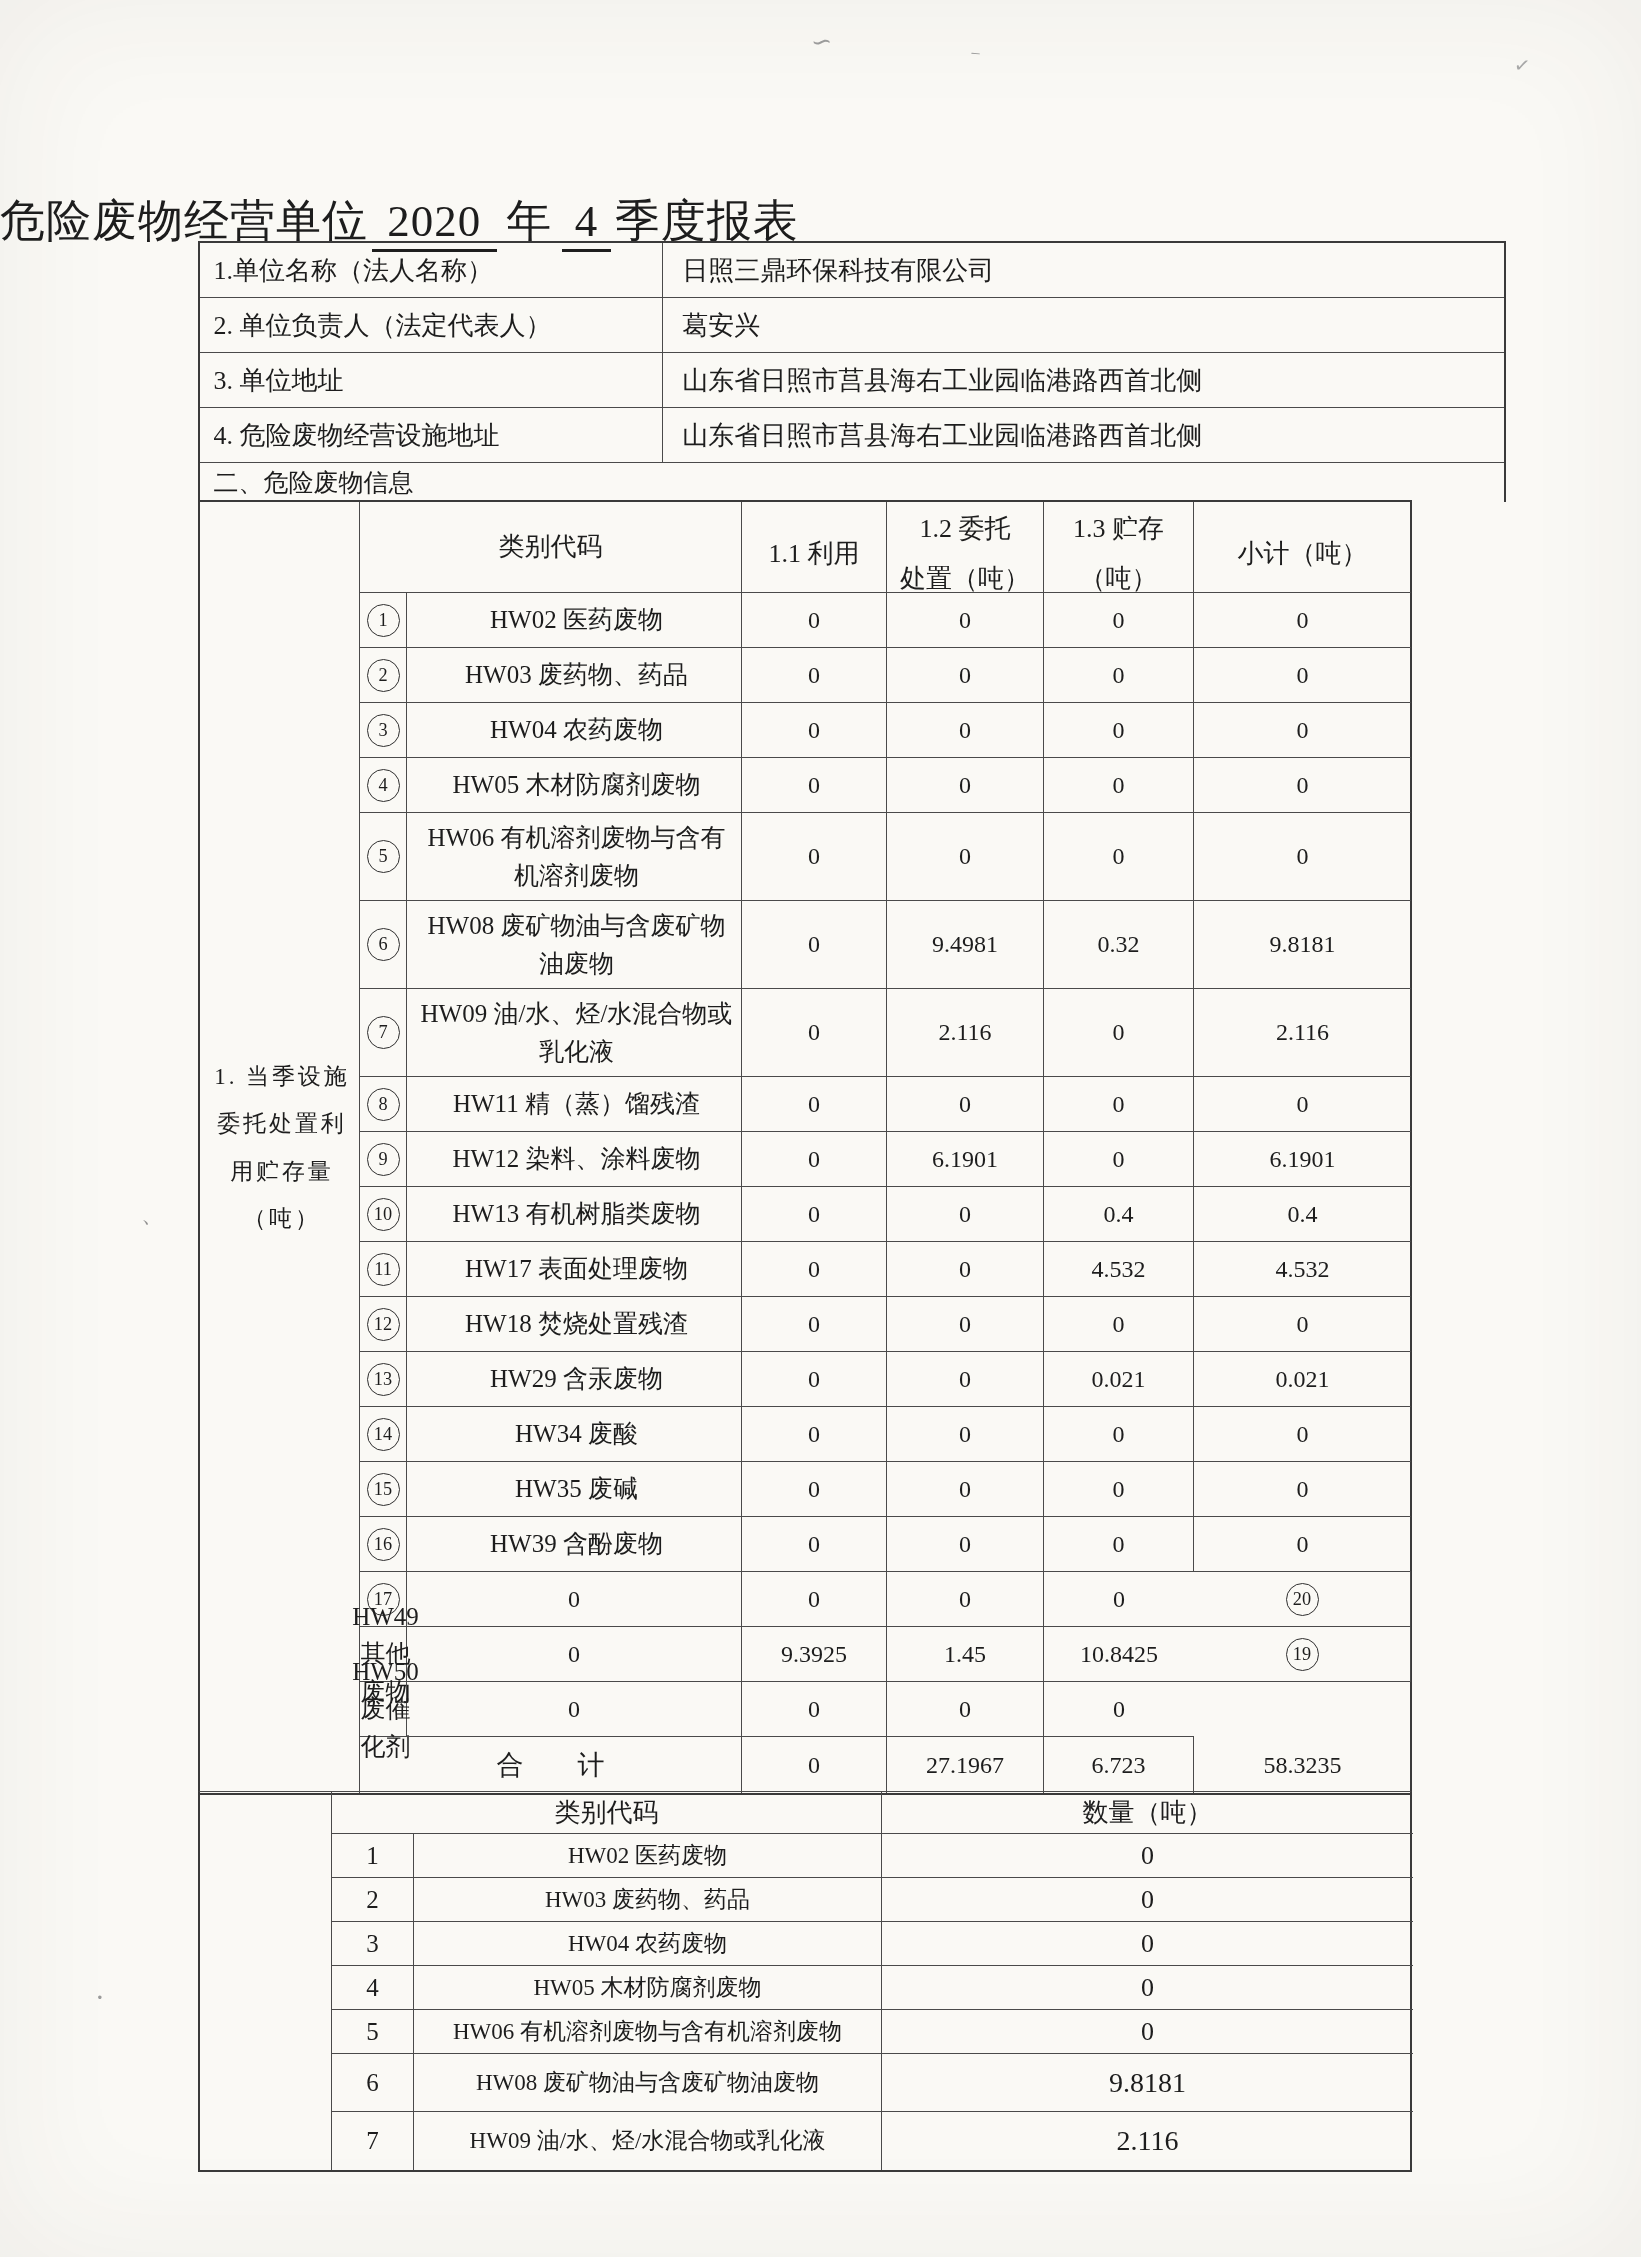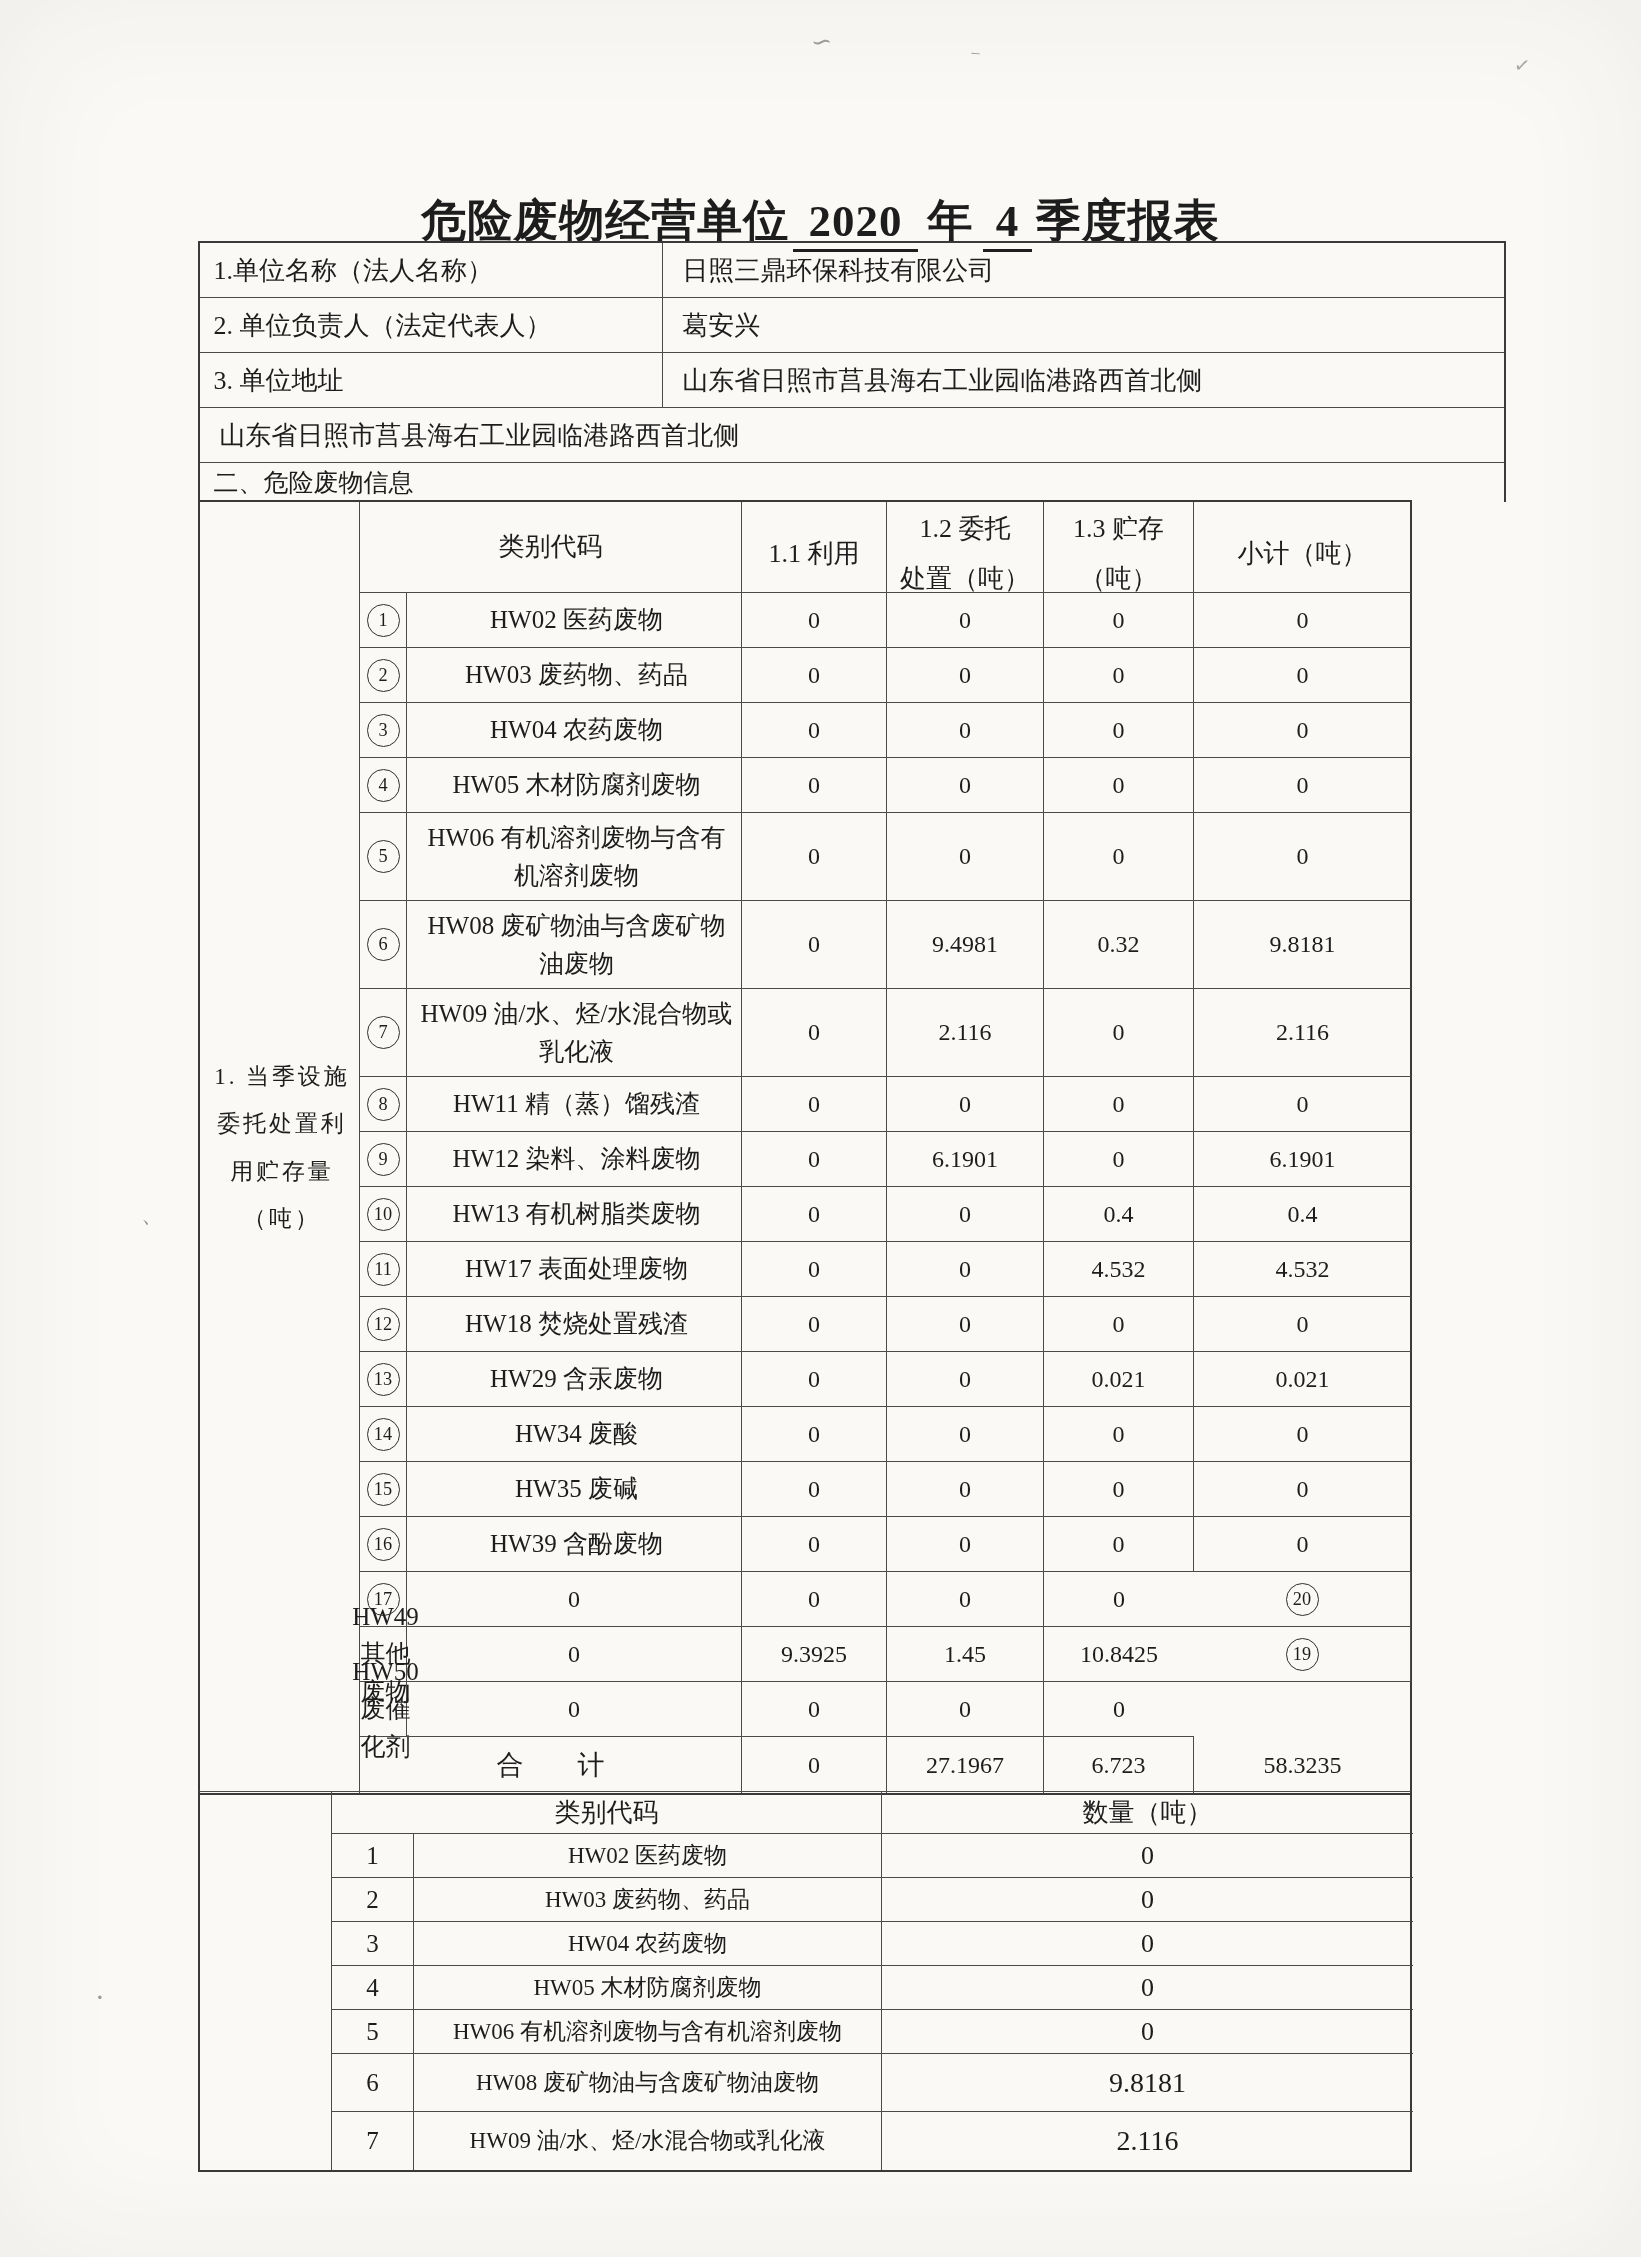--- a/index.html
+++ b/index.html
@@ -8,21 +8,21 @@
   .page{
     position:relative; width:1641px; height:2257px; margin:0 auto;
     background:#faf9f5; color:var(--ink);
     font-family:"Liberation Serif","DejaVu Serif",serif;
     box-shadow: inset 0 0 135px rgba(60,55,45,0.06);
     overflow:hidden;
   }
   
   .title{
     position:absolute; top:191px; left:0; width:100%;
-    text-align:center; font-size:45px; font-weight:700; letter-spacing:1px;
+    font-size:45px; font-weight:400; letter-spacing:1px;
     white-space:nowrap;
   }
   .title .seg{ display:inline-block; }
   .u-year{ display:inline-block; border-bottom:3.9px solid #1e1e1e; padding:0 15.4px 1.9px; margin:0 3.9px; }
   .u-q{ display:inline-block; border-bottom:3.9px solid #1e1e1e; padding:0 12.6px 1.9px; margin:0 3.9px; }
   .yr-word{ display:inline-block; margin:0 5.8px; }
   
   .info{
     position:absolute; top:241px; left:198px; width:1308px;
     border:2.9px solid var(--ln2); border-bottom:none;
@@ -115,20 +115,21 @@
     </div>
     <div class="irow">
       <div class="lbl">2. 单位负责人（法定代表人）</div>
       <div class="val">葛安兴</div>
     </div>
     <div class="irow">
       <div class="lbl">3. 单位地址</div>
       <div class="val">山东省日照市莒县海右工业园临港路西首北侧</div>
     </div>
     <div class="irow">
+      <div class="lbl">4. 危险废物经营设施地址</div>
       <div class="val">山东省日照市莒县海右工业园临港路西首北侧</div>
     </div>
     <div class="srow">二、危险废物信息</div>
   </div>
 
   <div class="t1">
     <div class="rowlabel nb">1. 当季设施委托处置利用贮存量（吨）</div>
 
     <div class="hd hd1 sp2">类别代码</div>
     <div class="hd">

